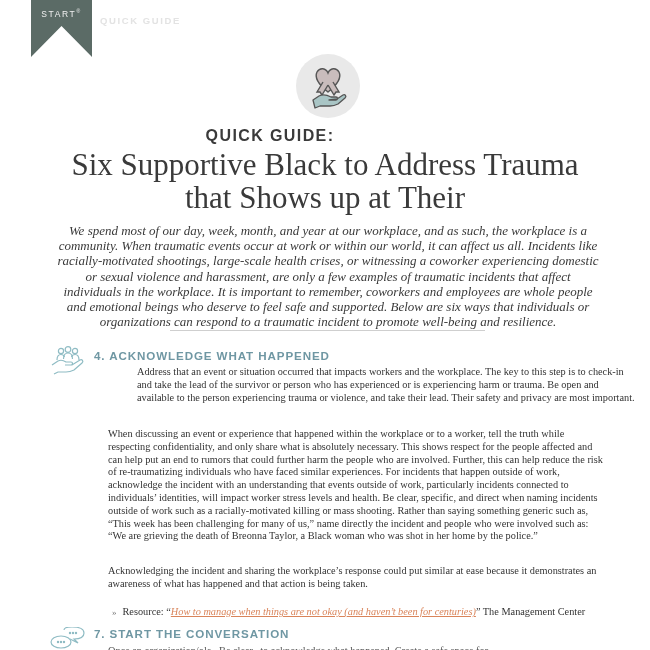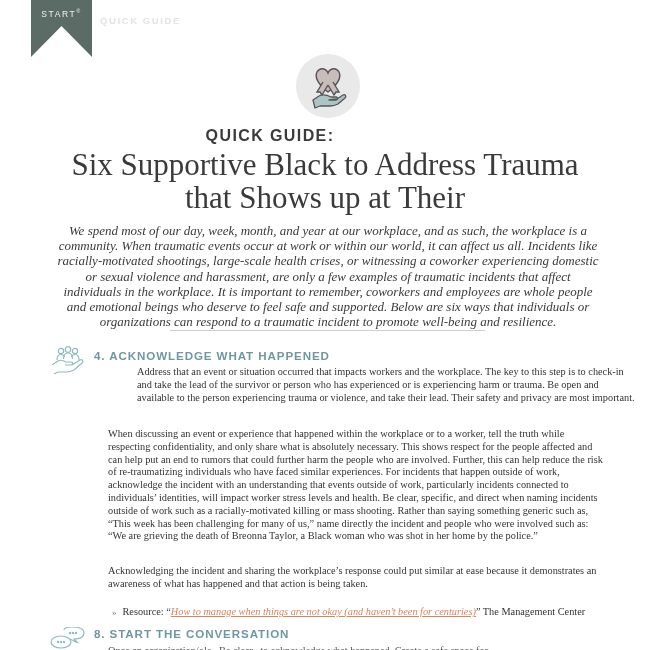--- a/index.html
+++ b/index.html
@@ -122,14 +122,14 @@
     <path d="M14 3 C14 1 16 0 22 0 C30 0 34 2 34 6 C34 10 30 12 24 12 L28 16 L20 12"></path>
     <circle cx="20" cy="6" r="0.6" fill="#8fbcc4"></circle>
       <circle cx="23" cy="6" r="0.6" fill="#8fbcc4"></circle>
       <circle cx="26" cy="6" r="0.6" fill="#8fbcc4"></circle>
     <ellipse cx="11" cy="15" rx="10" ry="6" fill="#fff"></ellipse>
     <circle cx="8" cy="15" r="0.6" fill="#8fbcc4"></circle>
       <circle cx="11" cy="15" r="0.6" fill="#8fbcc4"></circle>
       <circle cx="14" cy="15" r="0.6" fill="#8fbcc4"></circle>
   </svg>
 </div>
-<div class="sec-heading" style="top:627px;">8. START THE CONVERSATION</div>
+<div class="sec-heading" style="top:627px;">7. START THE CONVERSATION</div>
 <div class="cut-line">Once an organization/ole...Be clear...to acknowledge what happened. Create a safe space for ...</div>
 
 </body></html>

